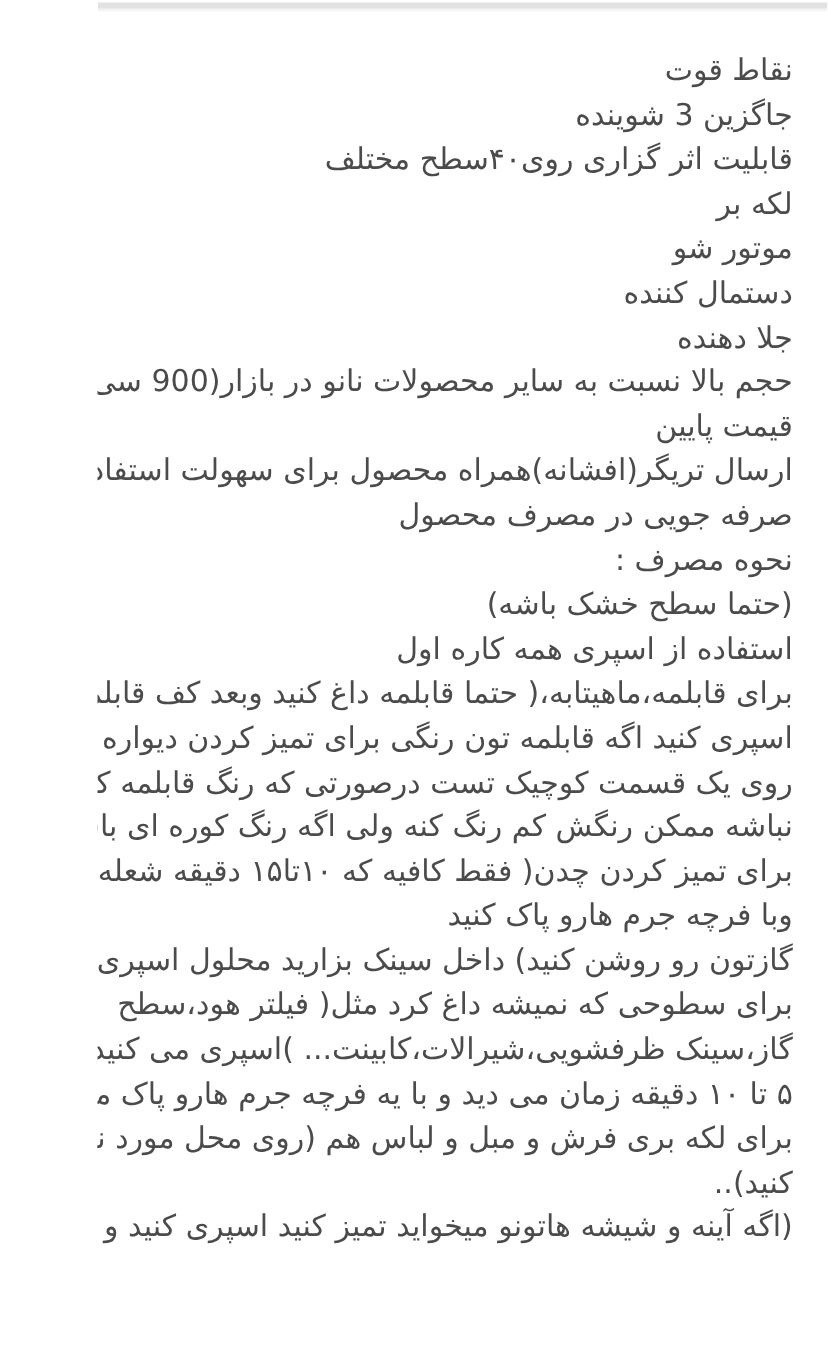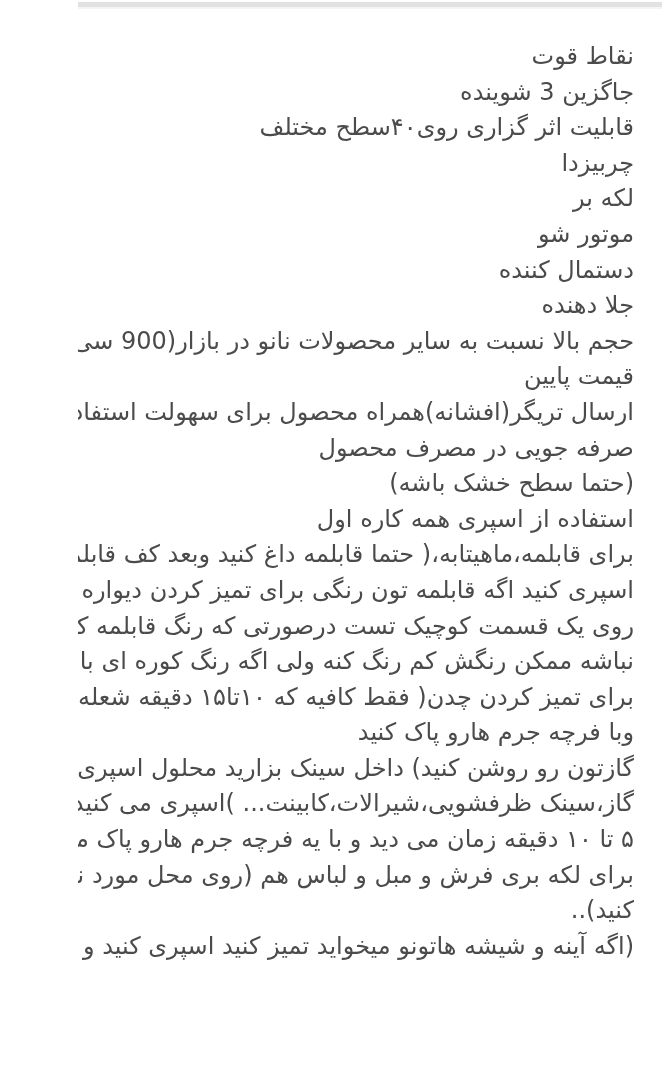--- a/index.html
+++ b/index.html
@@ -53,37 +53,38 @@
 </head>
 <body>
 
 <div class="screen">
   <div class="top-bar"></div>
   <div class="top-bar-edge"></div>
   <div class="content">
     <div class="line">نقاط قوت</div>
     <div class="line">جاگزین 3 شوینده</div>
     <div class="line">قابلیت اثر گزاری روی۴۰سطح مختلف</div>
-    <div class="line">چربیزدا</div>
     <div class="line">لکه بر</div>
     <div class="line">موتور شو</div>
     <div class="line">دستمال کننده</div>
     <div class="line">جلا دهنده</div>
     <div class="line">حجم بالا نسبت به سایر محصولات نانو در بازار(900 سی سی)</div>
     <div class="line">قیمت پایین</div>
     <div class="line">ارسال تریگر(افشانه)همراه محصول برای سهولت استفاده و</div>
     <div class="line">صرفه جویی در مصرف محصول</div>
+    <div class="line">نحوه مصرف :</div>
     <div class="line">(حتما سطح خشک باشه)</div>
     <div class="line">استفاده از اسپری همه کاره اول</div>
     <div class="line">برای قابلمه،ماهیتابه،( حتما قابلمه داغ کنید وبعد کف قابلمه</div>
     <div class="line">اسپری کنید اگه قابلمه تون رنگی برای تمیز کردن دیواره حتما</div>
     <div class="line">روی یک قسمت کوچیک تست درصورتی که رنگ قابلمه کوره ای</div>
     <div class="line">نباشه ممکن رنگش کم رنگ کنه ولی اگه رنگ کوره ای باشه هیچ</div>
     <div class="line">برای تمیز کردن چدن( فقط کافیه که ۱۰تا۱۵ دقیقه شعله های</div>
     <div class="line">وبا فرچه جرم هارو پاک کنید</div>
     <div class="line">گازتون رو روشن کنید) داخل سینک بزارید محلول اسپری کنید</div>
+    <div class="line">برای سطوحی که نمیشه داغ کرد مثل( فیلتر هود،سطح</div>
     <div class="line">گاز،سینک ظرفشویی،شیرالات،کابینت... )اسپری می کنید و بین</div>
     <div class="line">۵ تا ۱۰ دقیقه زمان می دید و با یه فرچه جرم هارو پاک می کنید</div>
     <div class="line">برای لکه بری فرش و مبل و لباس هم (روی محل مورد نظر اسپری</div>
     <div class="line">کنید)..</div>
     <div class="line">(اگه آینه و شیشه هاتونو میخواید تمیز کنید اسپری کنید و با</div>
   </div>
 </div>
 
 </body></html>

